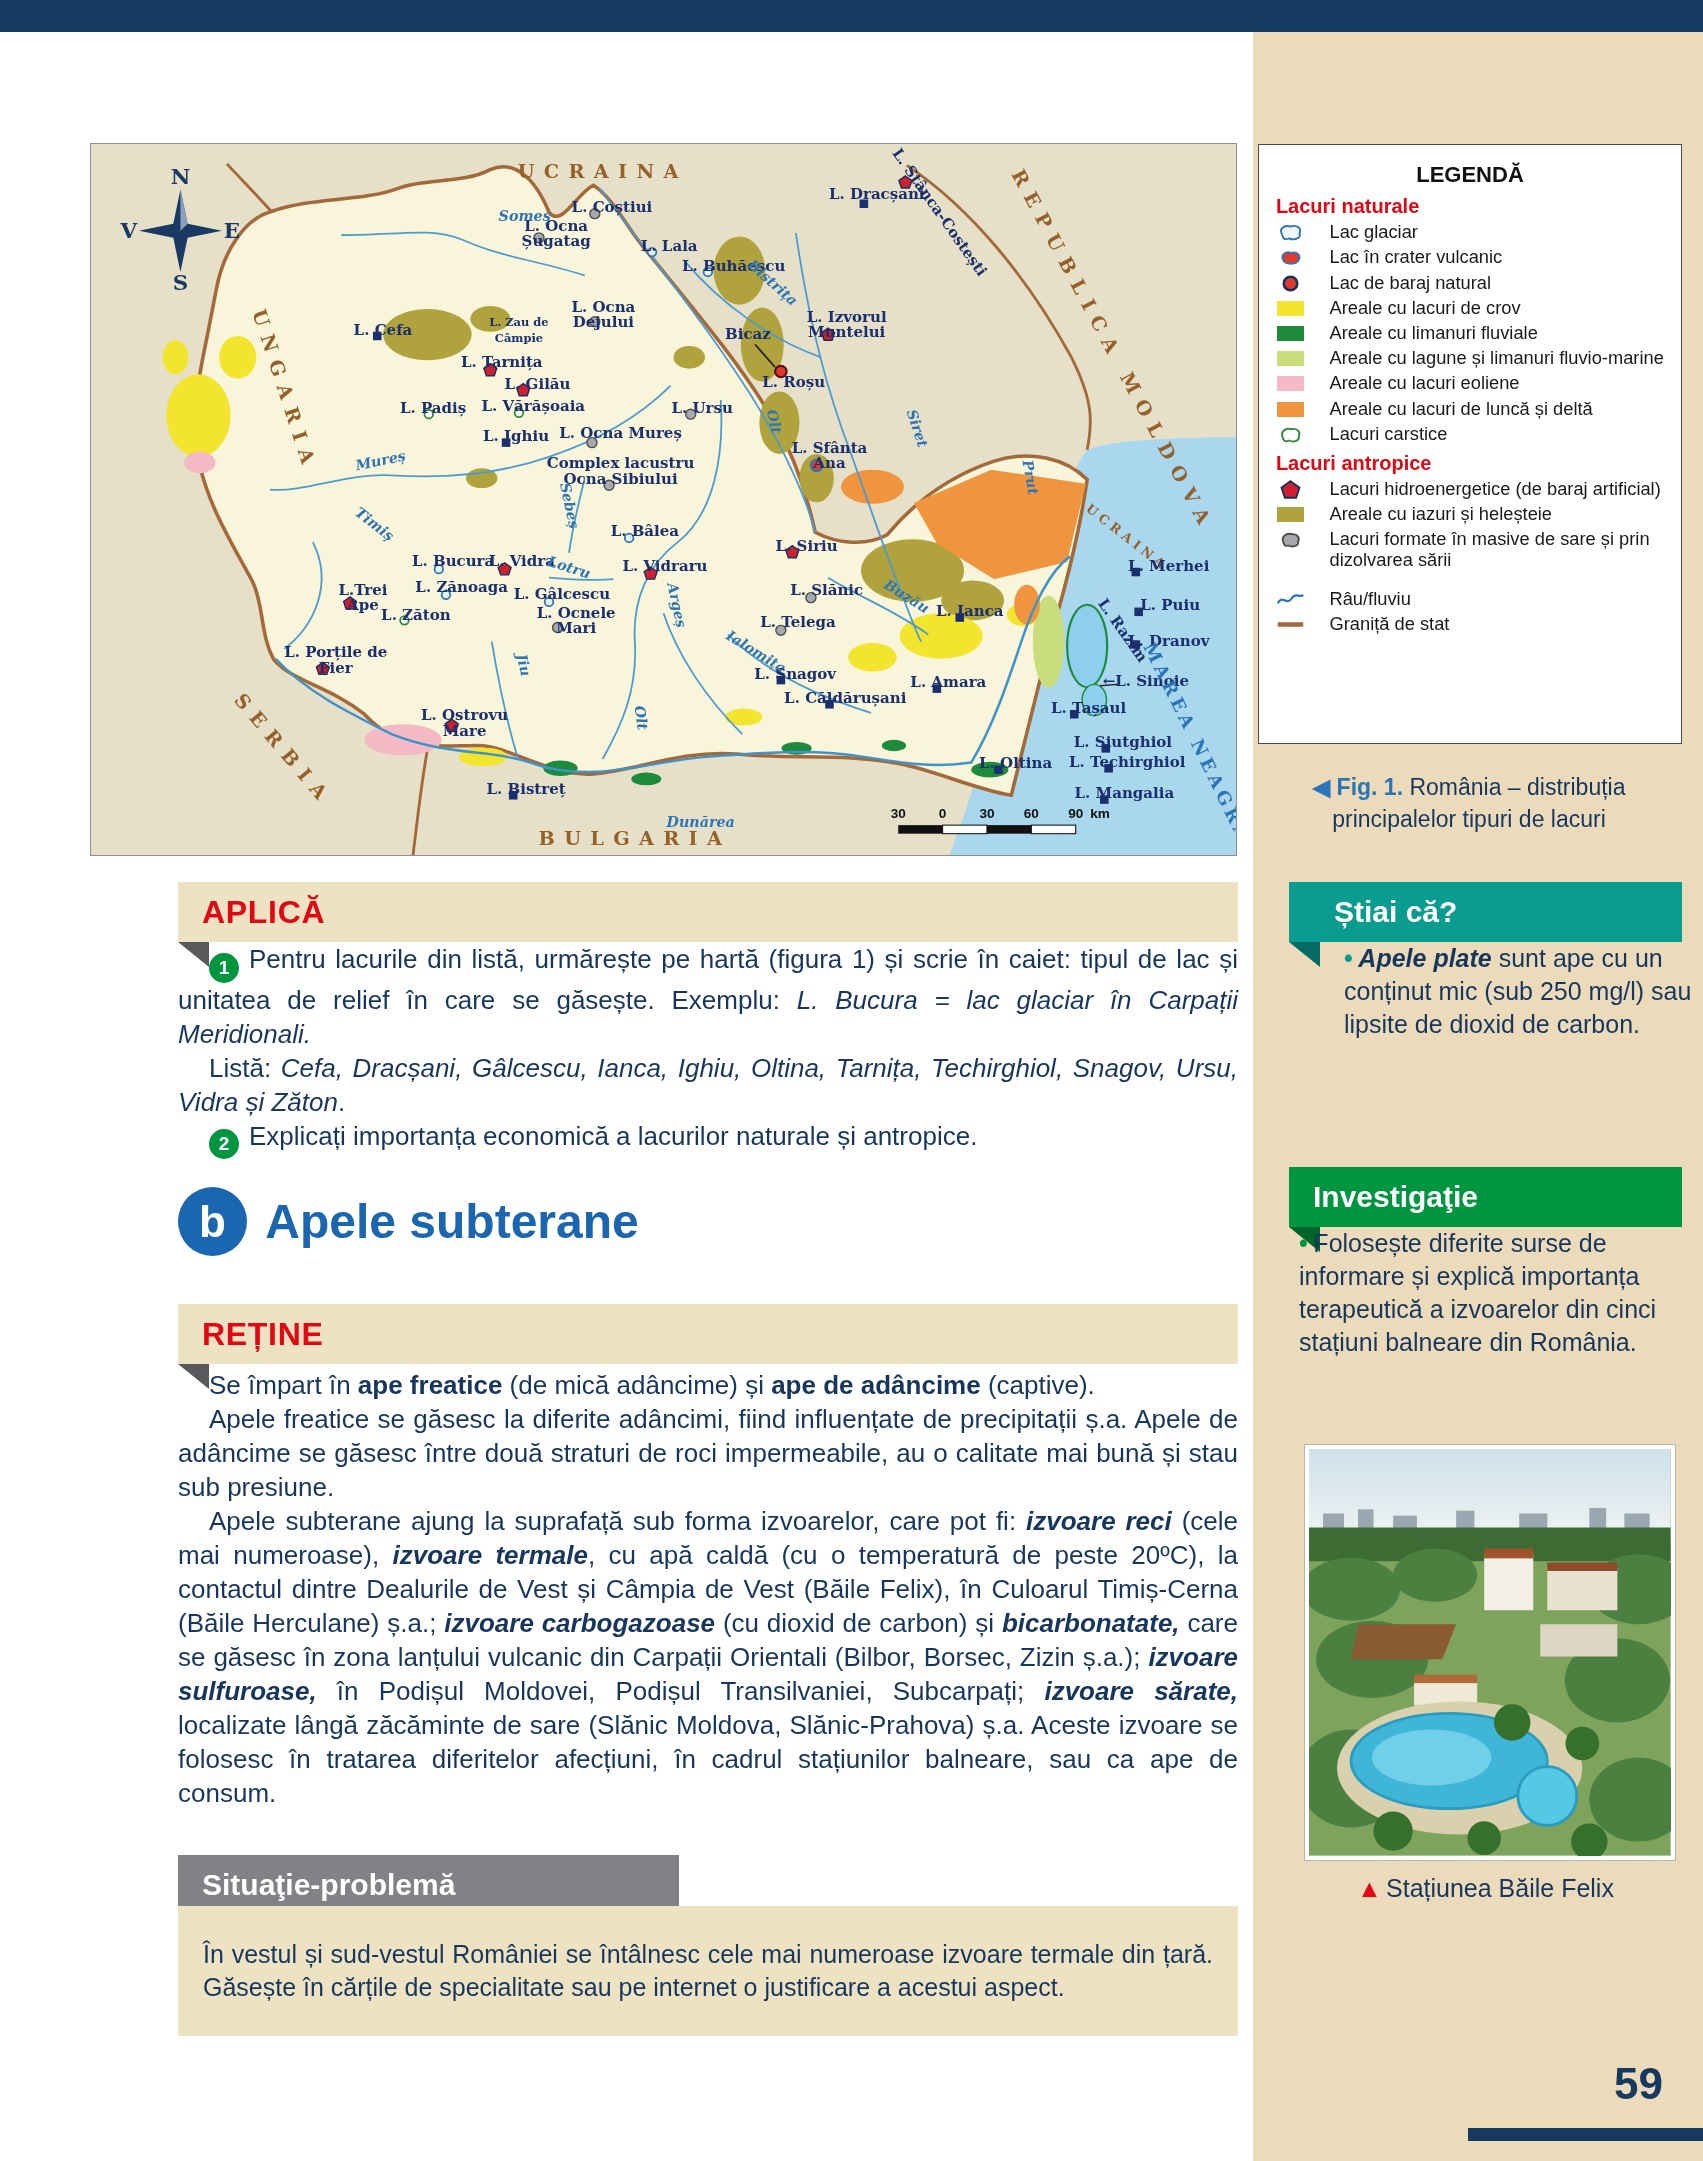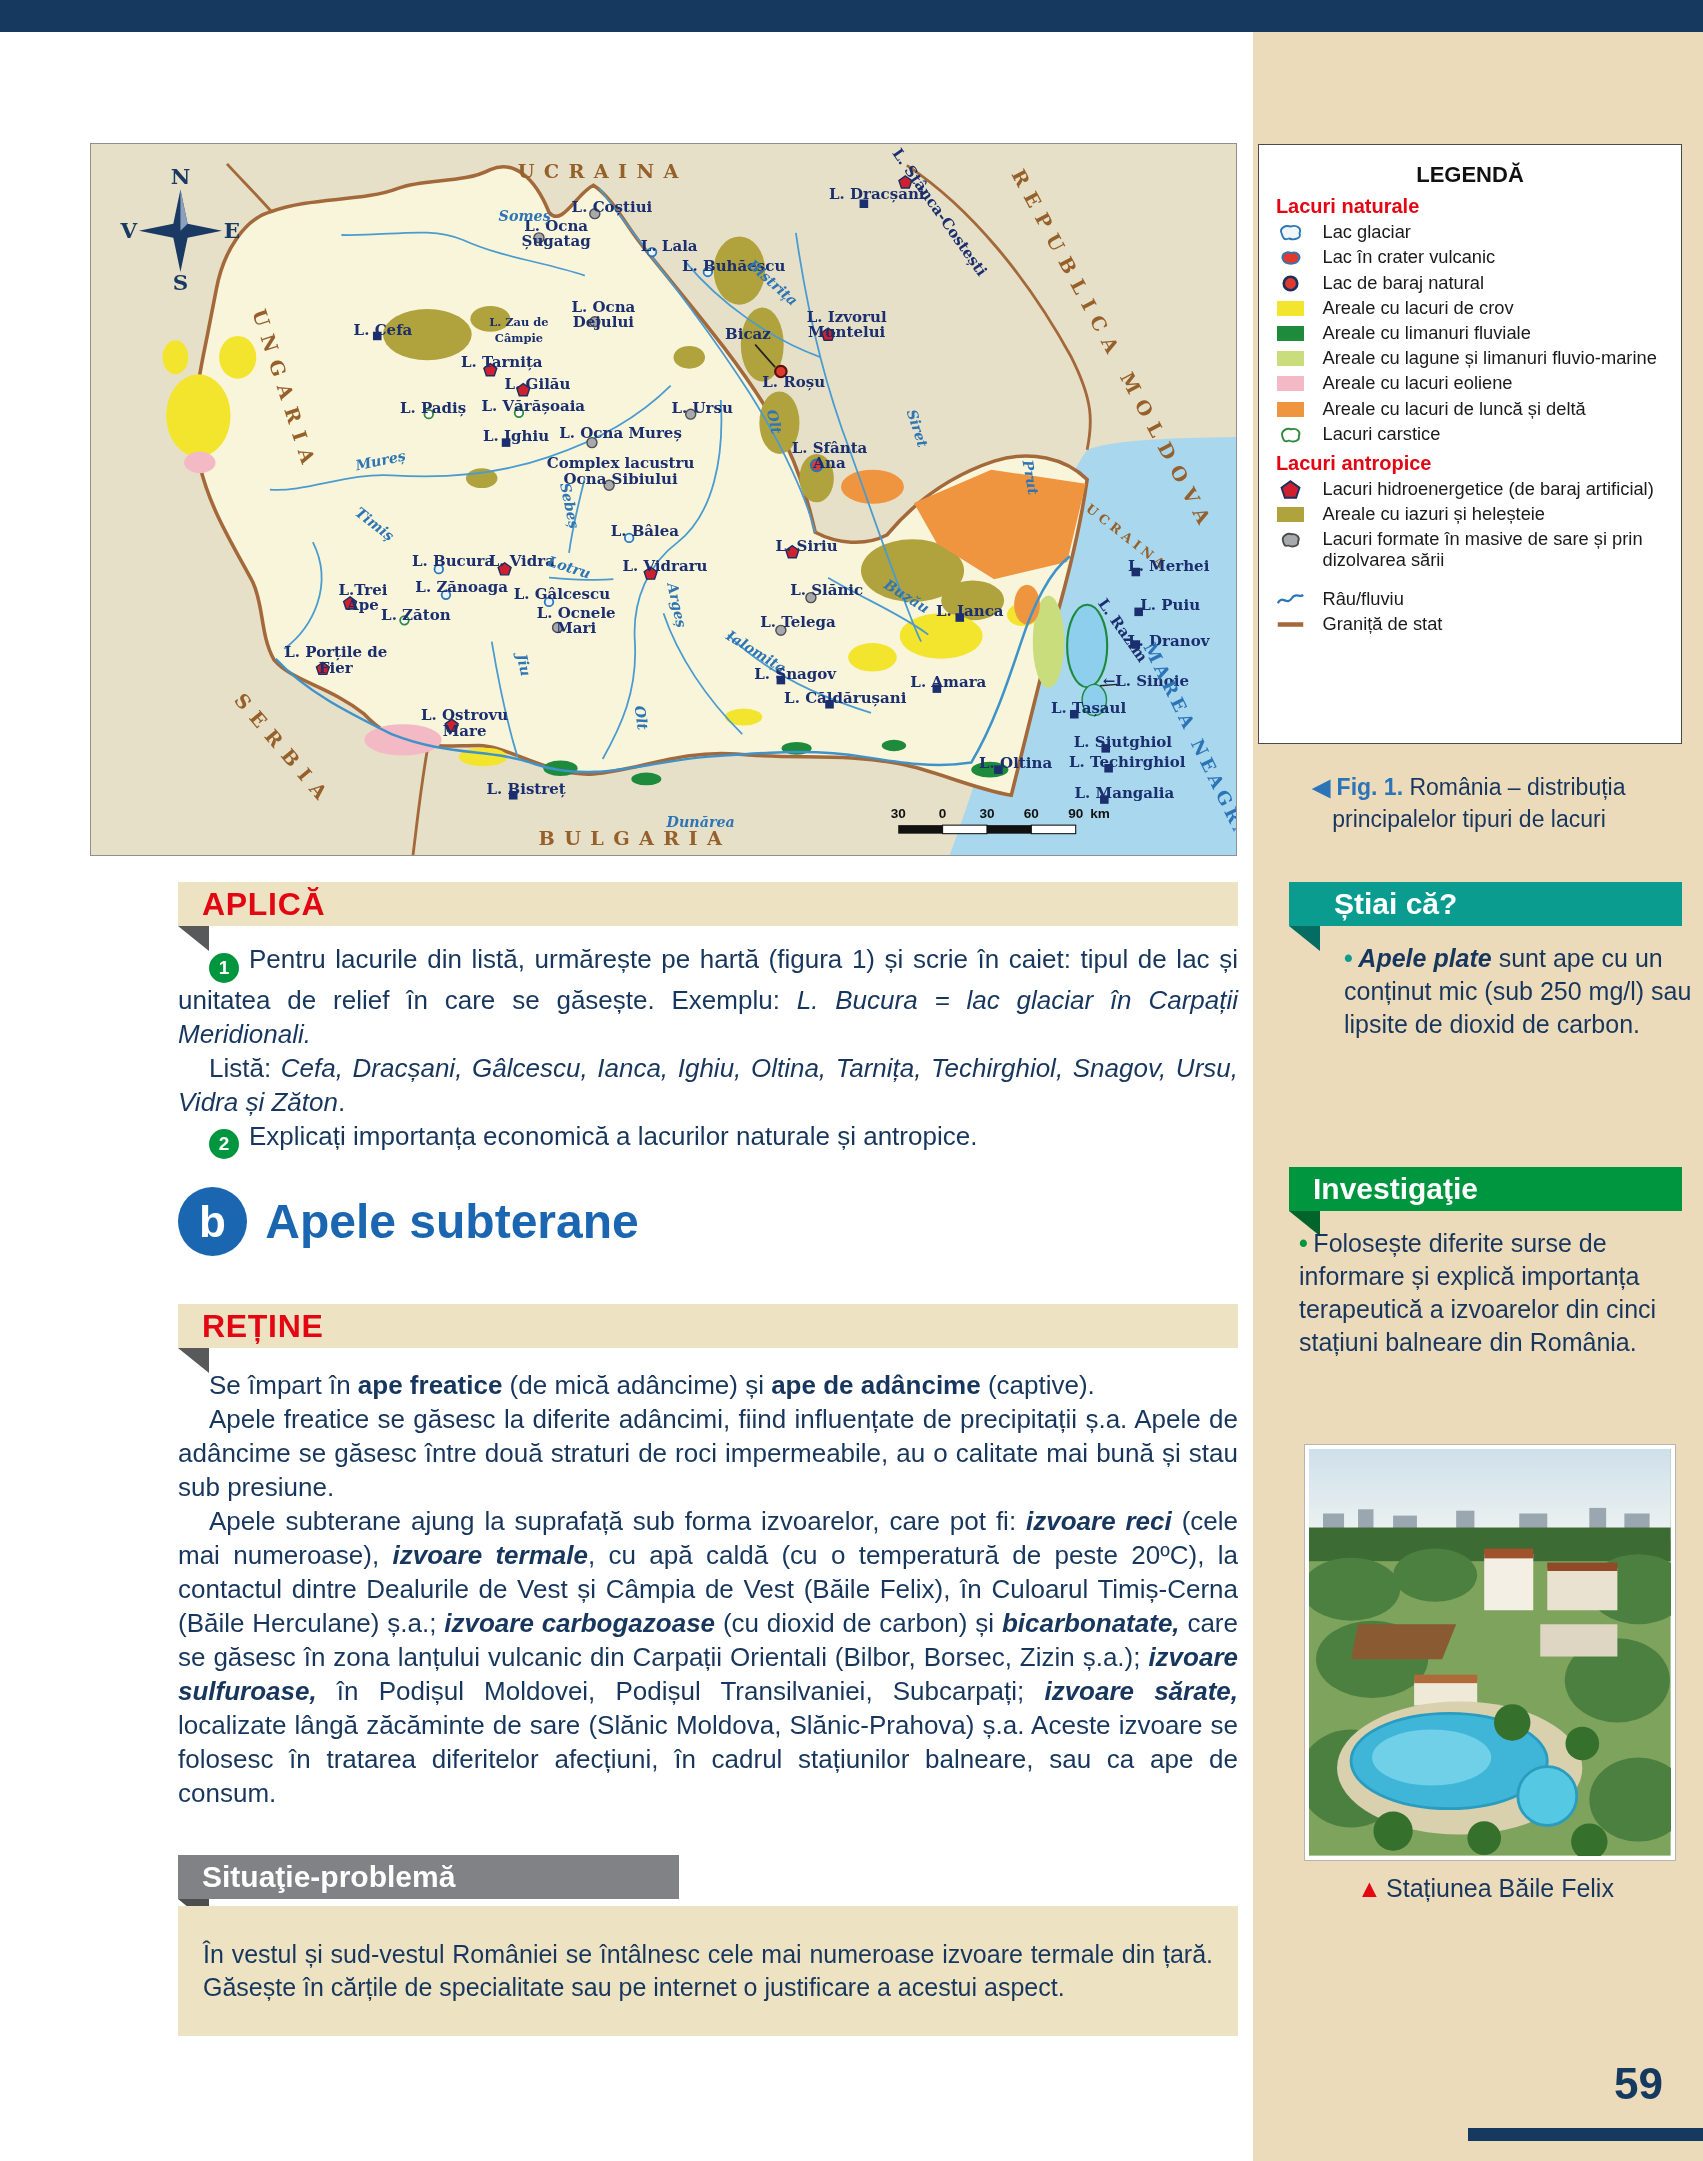--- a/index.html
+++ b/index.html
@@ -19,32 +19,32 @@
   .m-countrysm{font-family:"DejaVu Serif",serif;font-weight:bold;font-size:18px;fill:#96602a;letter-spacing:6px;text-anchor:middle;}
   .m-sea{font-family:"DejaVu Serif",serif;font-weight:bold;font-size:25px;fill:#2b74b8;letter-spacing:6px;text-anchor:middle;}
   .m-scale{font-family:"Liberation Sans",sans-serif;font-weight:bold;font-size:19px;fill:#111;text-anchor:middle;}
   .compass-letter{font-family:"DejaVu Serif",serif;font-weight:bold;font-size:30px;fill:#1b3a63;text-anchor:middle;}
 
   
   .legend{position:absolute;left:1258px;top:144px;width:424px;height:600px;background:#fff;
           border:1.4px solid #4a4a4a;box-sizing:border-box;padding:17px 15.5px;}
   .legend-title{font-size:22px;font-weight:bold;color:#111;text-align:center;margin:0 0 7px;}
   .legend-sec{color:#e30613;font-weight:bold;font-size:20px;margin:7px 0 4.2px 1.4px;}
-  .legend-item{display:flex;gap:17px;align-items:flex-start;margin:4.2px 0;font-size:18.3px;color:#1a1a1a;line-height:1.13;}
+  .legend-item{display:flex;gap:24px;align-items:flex-start;margin:4.2px 0;font-size:18.3px;color:#1a1a1a;line-height:1.13;}
   .legend-item .sw{flex:0 0 31px;height:21px;}
   .legend-item .sw svg{width:31px;height:21px;display:block;}
   .legend-gap{height:10px;}
 
   
   .figcap{position:absolute;left:1263px;top:771px;width:412px;text-align:center;
           font-size:23px;line-height:1.4;color:#17365d;}
   .figcap .figarrow,.figcap .figlabel{color:#2b74b8;font-weight:bold;}
 
   
-  .banner{position:absolute;height:44px;display:flex;align-items:center;padding-left:24px;box-sizing:border-box;}
+  .banner{position:absolute;height:60px;display:flex;align-items:center;padding-left:24px;box-sizing:border-box;}
   .banner::after{content:"";position:absolute;left:0;top:100%;width:0;height:0;
                  border-top:25px solid var(--fold);border-left:31px solid transparent;}
   .banner-beige{background:#ede3c2;--fold:#58595b;}
   .banner-gray{background:#808285;--fold:#4d4e50;}
   .banner-teal{background:#0a9c8f;padding-left:45px;--fold:#046c63;}
   .banner-green{background:#009640;--fold:#00642b;}
   .t-red{color:#e30613;font-weight:bold;font-size:32px;letter-spacing:0.7px;}
   .t-white{color:#fff;font-weight:bold;font-size:30px;}
 
   

